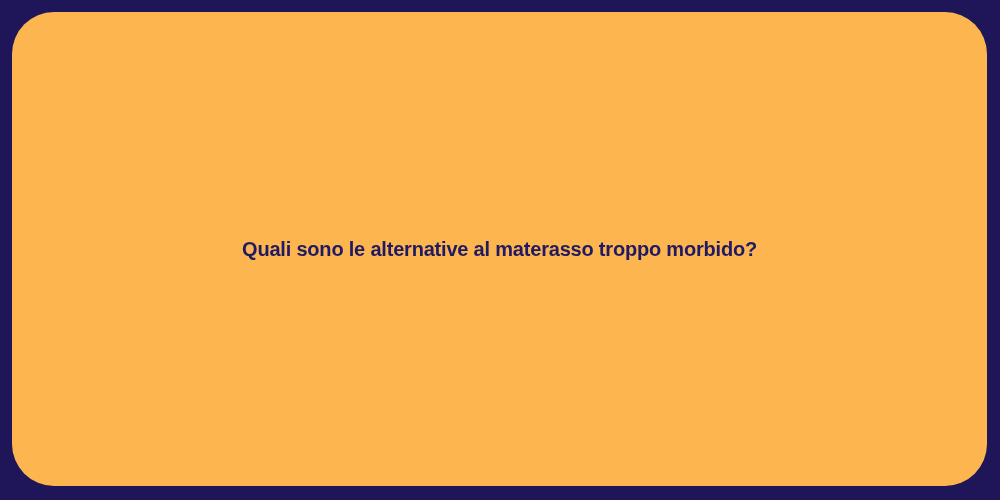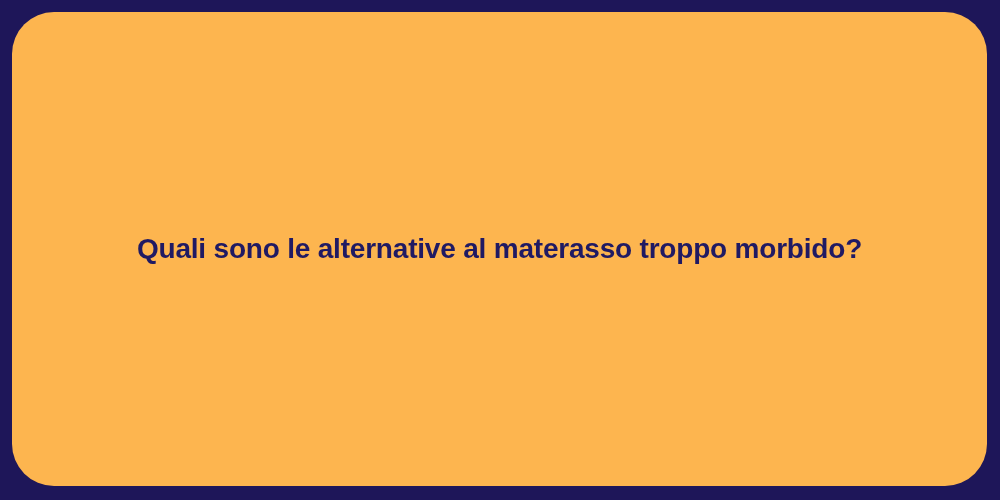--- a/index.html
+++ b/index.html
@@ -32,21 +32,21 @@
     display: flex;
     align-items: center;
     justify-content: center;
     text-align: center;
     padding: 0 40px;
   }
 
   .question-text {
     font-family: "Liberation Sans", sans-serif;
     font-weight: bold;
-    font-size: 28px;
+    font-size: 20px;
     line-height: 1.3;
     letter-spacing: -0.2px;
     color: #201A63;
     margin: 0;
     max-width: 880px;
   }
 </style>
 </head>
 <body>
 

